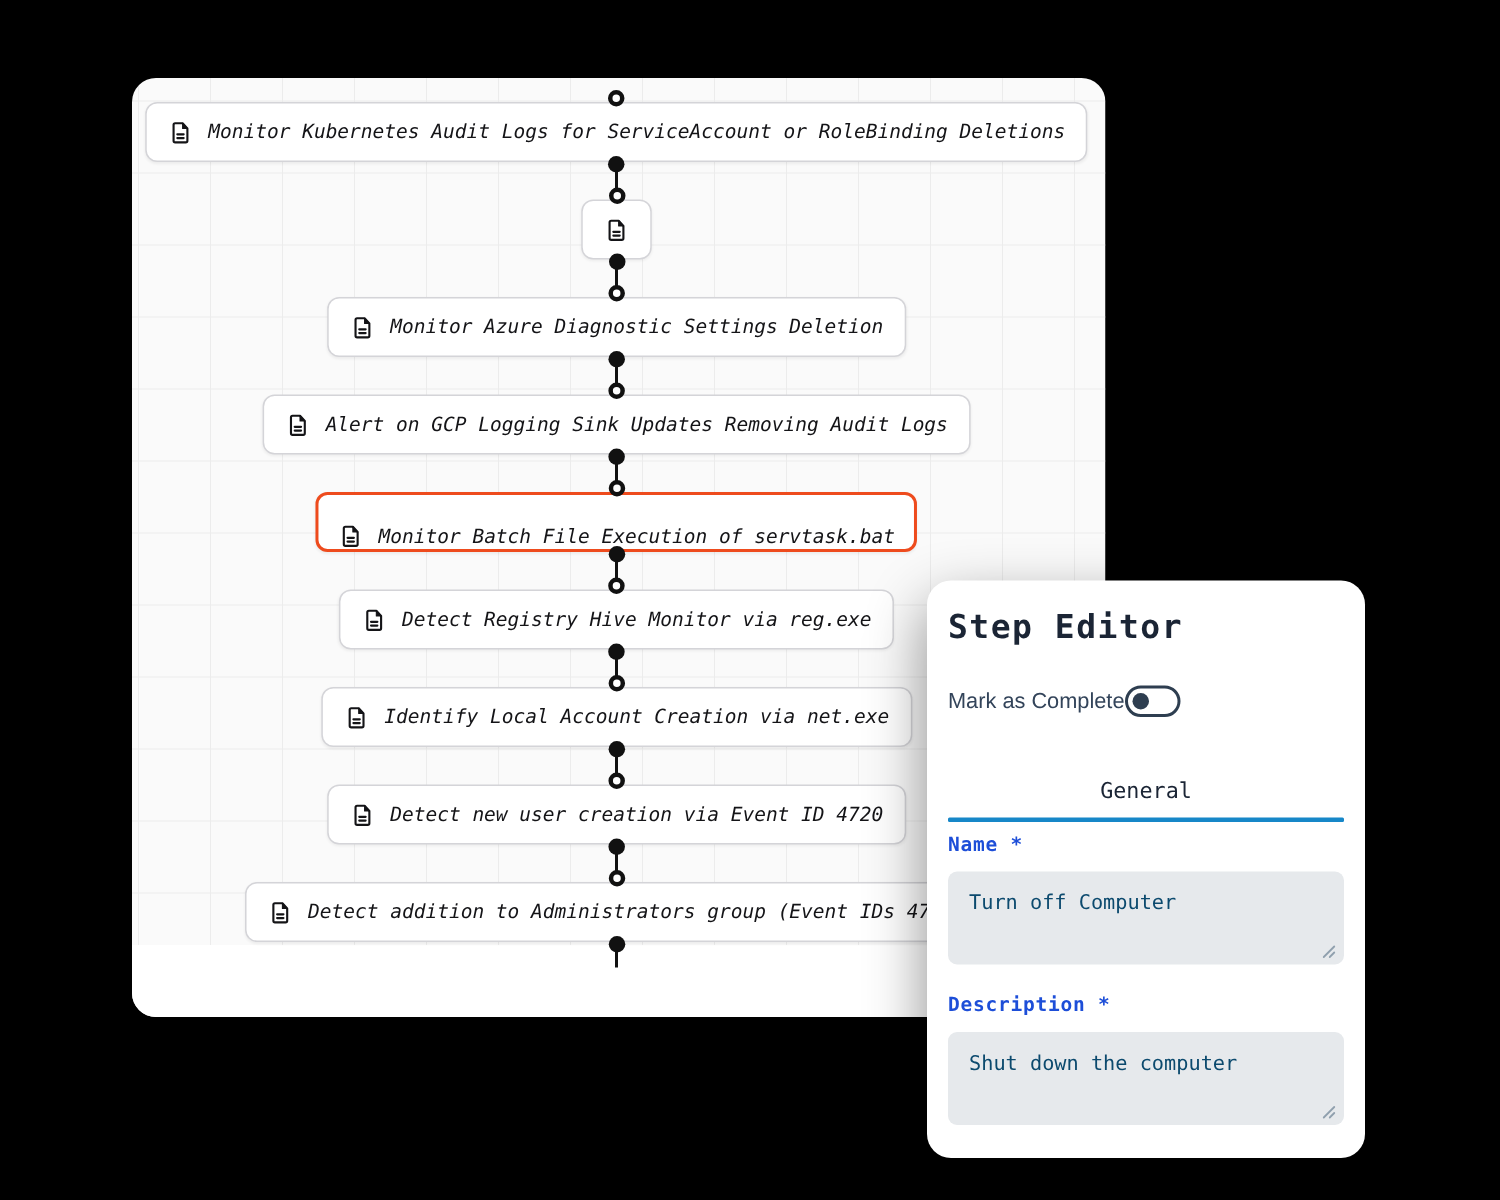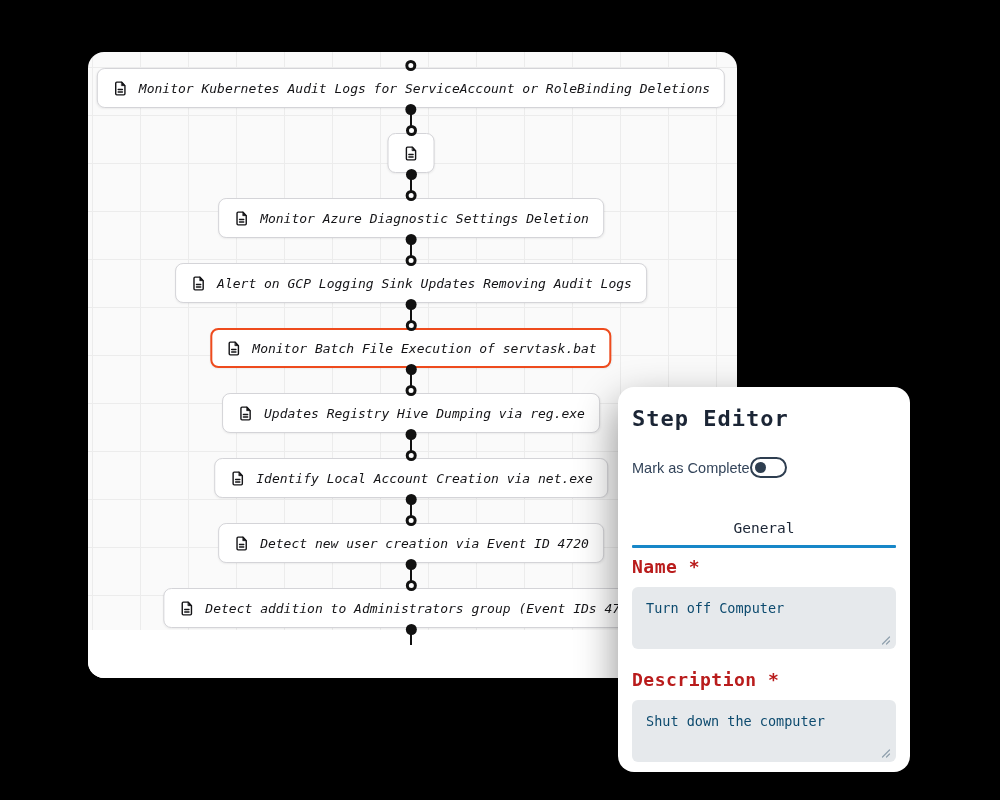--- a/index.html
+++ b/index.html
@@ -33,20 +33,21 @@
   .node-box {
     display: flex; align-items: center; gap: 10px;
     height: 40px; padding: 0 14px; white-space: nowrap;
     background: #fff; border: 1px solid #d4d4d8; border-radius: 8px;
     box-shadow: 0 1px 2px rgba(0,0,0,0.06);
     font-size: 13px; color: #141417; cursor: pointer; font-style: italic;
   }
   .node-wrap.selected .node-box {
     border: 2px solid var(--selected-node-border, #ee4b1d);
     padding: 0 13px;
+    align-items: flex-end;
   }
   .doc-icon { display: inline-flex; color: #141417; }
   .handle {
     position: absolute; left: 50%; transform: translateX(-50%);
     border-radius: 50%; z-index: 4;
   }
   .handle-top {
     top: -8px; width: 11px; height: 11px;
     background: #fff; border: 3px solid #111;
   }
@@ -82,22 +83,22 @@
   }
   .tab {
     margin-top: 42px; text-align: center; font-size: 14.5px; color: #1b2535;
     cursor: pointer;
   }
   .tab-underline {
     margin-top: 9px; height: 3px; width: 100%;
     background: var(--tab-underline, #1787c8); border-radius: 1px;
   }
   .field-label {
-    display: block; font-size: 18px; font-weight: 700; letter-spacing: 0.5px;
-    color: #b91c1c;
+    display: block; font-size: 13px; font-weight: 700; letter-spacing: 0.5px;
+    color: #1d4ed8;
   }
   .field-label.first { margin-top: 8px; }
   .field-label.second { margin-top: 20px; }
   .ta-wrap {
     position: relative; margin-top: 10px; width: 100%; height: 62px;
     background: #e6e9ec; border-radius: 6px;
   }
   .ta-wrap textarea {
     width: 100%; height: 100%; background: transparent; border: none;
     resize: none; outline: none; overflow: hidden;
@@ -193,21 +194,21 @@
           <span class="handle handle-top"></span>
           <div class="node-box">
             <span class="doc-icon">
               <svg width="17" height="17" viewBox="0 0 24 24" fill="none" stroke="currentColor" stroke-width="2" stroke-linejoin="round" stroke-linecap="round">
                 <path d="M14 3H7a1.5 1.5 0 0 0-1.5 1.5v15A1.5 1.5 0 0 0 7 21h10a1.5 1.5 0 0 0 1.5-1.5V8z"></path>
                 <path d="M14 3l4.5 5H14z" fill="currentColor" stroke="currentColor" stroke-width="1"></path>
                 <line x1="9" y1="13.5" x2="15" y2="13.5"></line>
                 <line x1="9" y1="17" x2="15" y2="17"></line>
               </svg>
             </span>
-            <span>Updates Registry Hive Dumping via reg.exe</span>
+            <span>Detect Registry Hive Monitor via reg.exe</span>
           </div>
           <span class="handle handle-bottom"></span>
         </div>
         <div class="node-wrap" style="top: 406px;">
           <span class="handle handle-top"></span>
           <div class="node-box">
             <span class="doc-icon">
               <svg width="17" height="17" viewBox="0 0 24 24" fill="none" stroke="currentColor" stroke-width="2" stroke-linejoin="round" stroke-linecap="round">
                 <path d="M14 3H7a1.5 1.5 0 0 0-1.5 1.5v15A1.5 1.5 0 0 0 7 21h10a1.5 1.5 0 0 0 1.5-1.5V8z"></path>
                 <path d="M14 3l4.5 5H14z" fill="currentColor" stroke="currentColor" stroke-width="1"></path>

